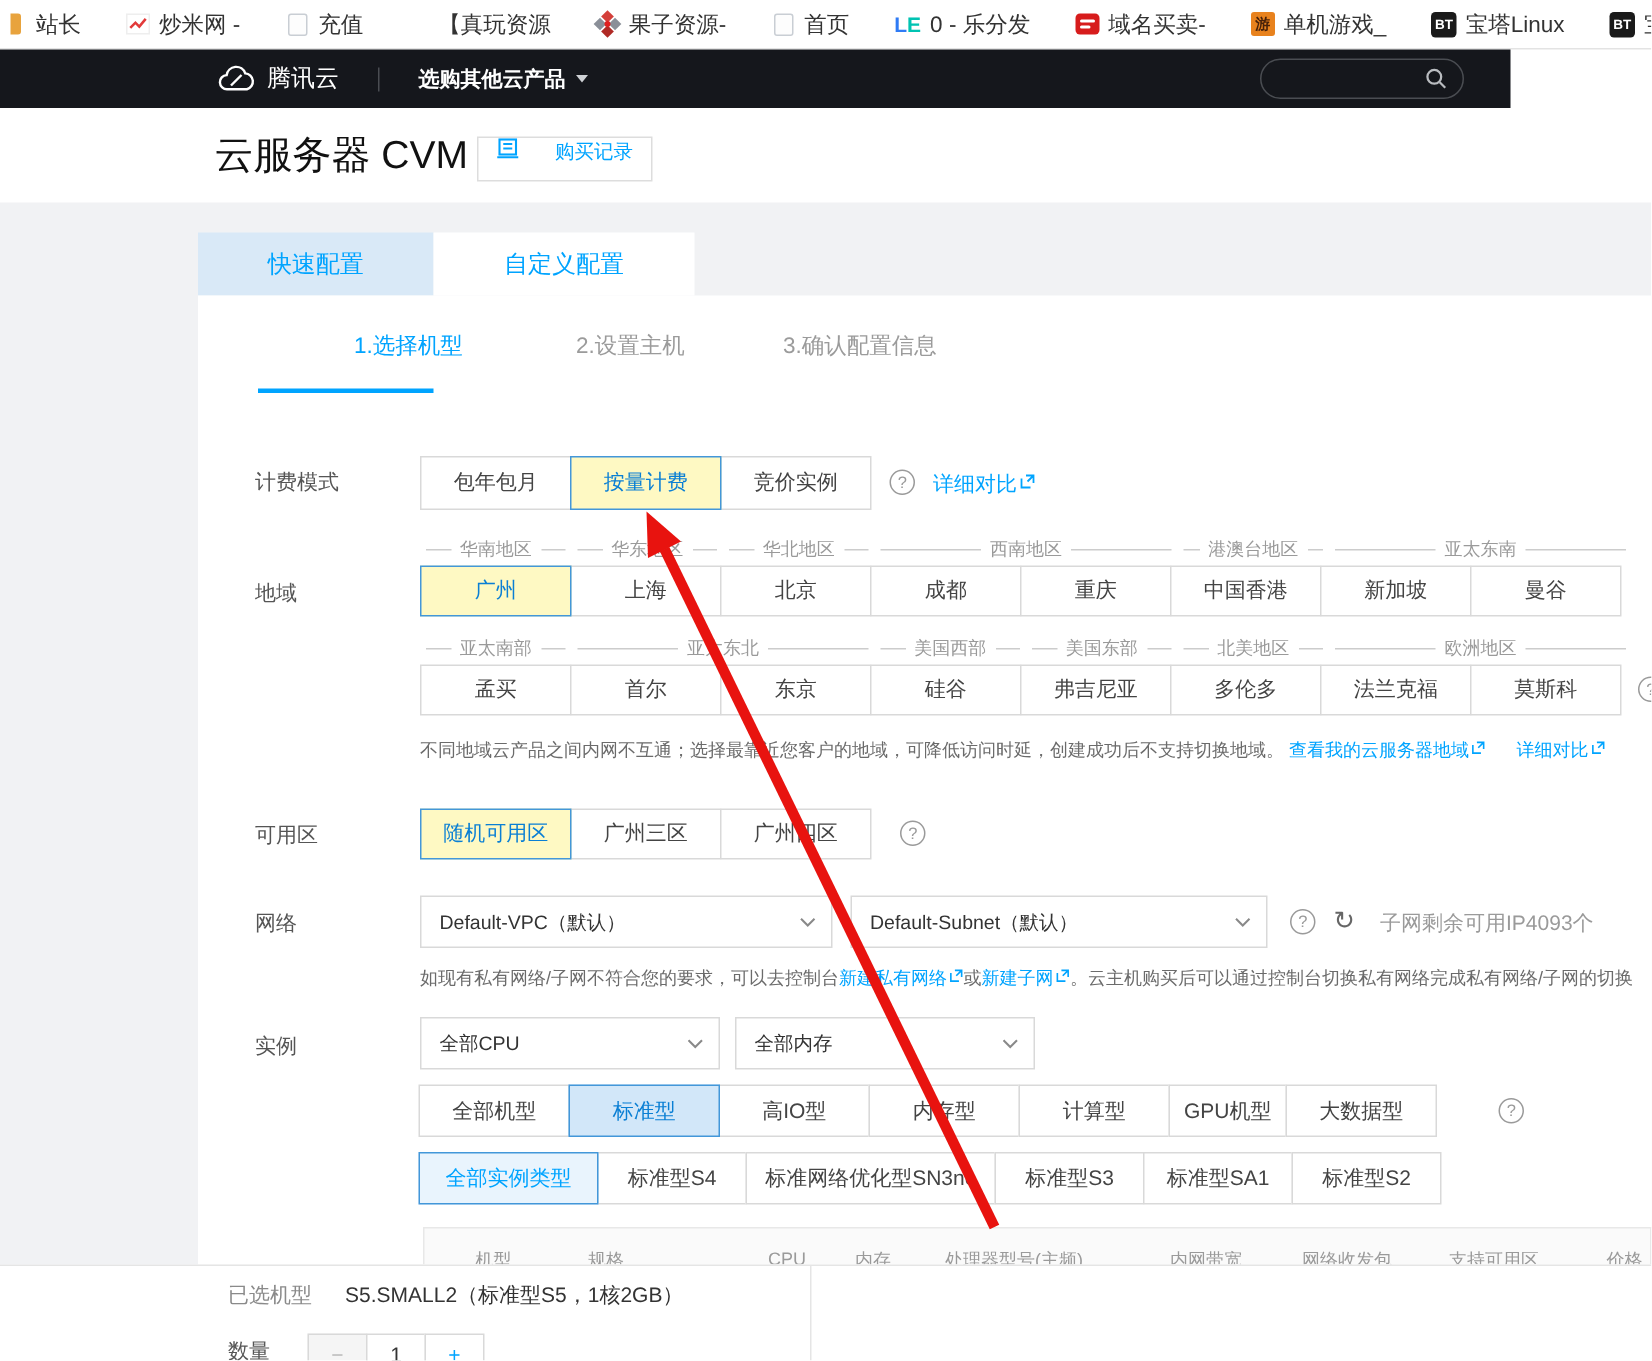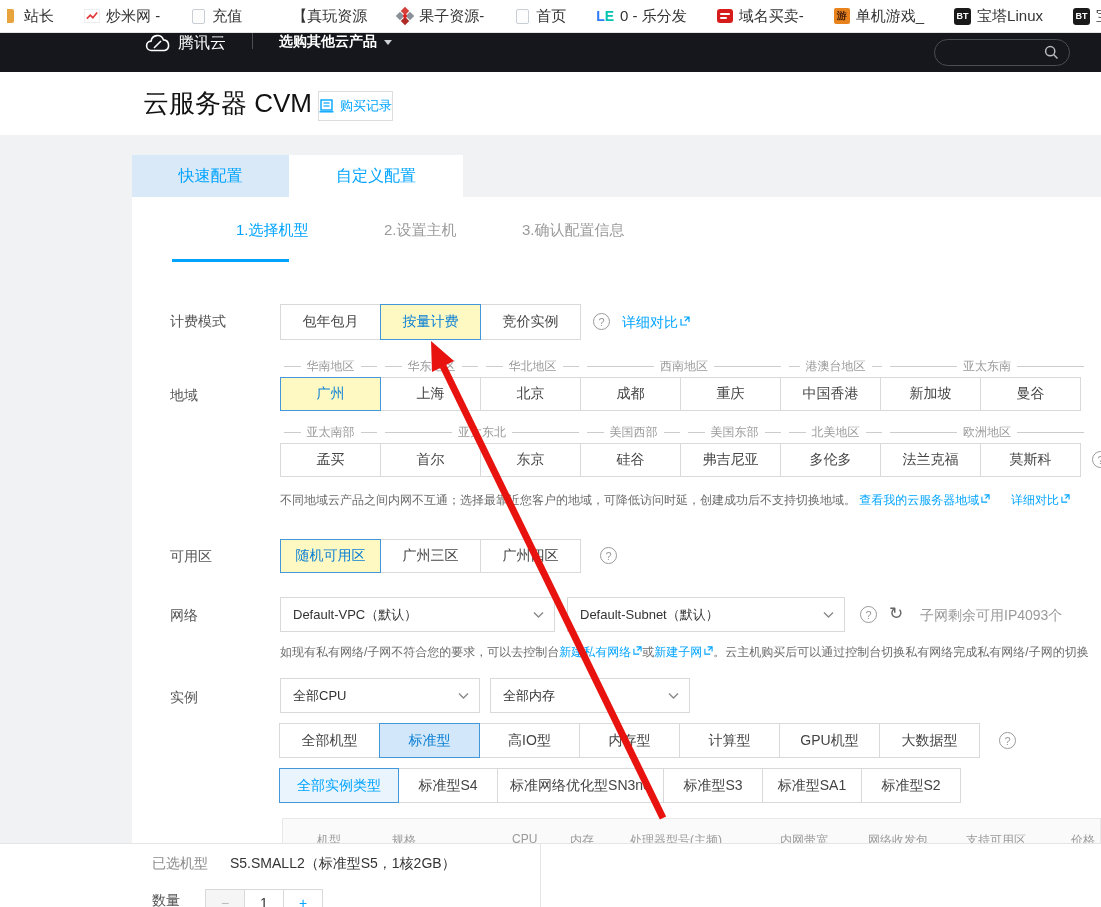--- a/index.html
+++ b/index.html
@@ -29,37 +29,37 @@
   .ico-aw { width:16px; height:14px; background:#d71c1c; border-radius:3px; position:relative; }
   .ico-aw i { position:absolute; left:3px; top:4px; width:10px; height:2px; background:#fff; border-radius:1px; }
   .ico-aw i + i { top:8px; width:7px; }
   .ico-game { width:16px; height:16px; background:#e8821d; border-radius:2px; color:#47210a; font-size:10px; font-weight:bold;
     display:flex; align-items:center; justify-content:center; }
   .ico-bt { width:17px; height:17px; background:#1a1a1a; border-radius:3px; color:#fff; font-size:9px; font-weight:bold;
     display:flex; align-items:center; justify-content:center; }
   .ico-clip { width:7px; height:14px; background:#e8a33d; border-radius:0 2px 2px 0; }
 
   
-  .navbar { position:absolute; left:0; top:33px; width:1101px; height:39px; background:#15171c;
-    display:flex; align-items:flex-start; color:#fff; }
+  .navbar { position:absolute; left:0; top:33px; width:1007px; height:39px; background:#15171c;
+    display:flex; align-items:center; color:#fff; }
   .nav-logo { display:flex; align-items:center; gap:7px; margin-left:145px; cursor:pointer; }
   .nav-logo-text { font-size:16px; color:#fff; }
   .nav-divider { width:1px; height:16px; background:#4a4d52; margin:0 26px; }
   .nav-menu { display:flex; align-items:center; gap:7px; font-size:14px; font-weight:bold; cursor:pointer; }
   .caret-down { width:0; height:0; border-left:4px solid transparent; border-right:4px solid transparent; border-top:5px solid #cfd2d6; }
   .nav-search { position:absolute; right:31px; top:6px; width:136px; height:27px; border:1px solid #4a4d52;
     border-radius:14px; display:flex; align-items:center; background:transparent; }
   .nav-search input { flex:1; min-width:0; background:transparent; border:none; outline:none; color:#ddd; padding:0 4px 0 14px; font-size:13px; }
   .nav-search .mag { margin-right:10px; flex:0 0 auto; }
 
   
   .page-header { position:absolute; left:0; top:72px; width:1101px; height:63px; background:#fff; }
   .page-title { position:absolute; left:143px; top:14px; font-size:26px; color:#111; }
-  .history-btn { position:absolute; left:318px; top:19px; height:30px; padding:0 0; border:1px solid #ddd; background:#fff;
-    display:flex; align-items:center; gap:6px; font-size:13px; color:#00a4ff; cursor:pointer; }
+  .history-btn { position:absolute; left:318px; top:19px; height:30px; padding:0 12px; border:1px solid #ddd; background:#fff;
+    display:flex; gap:24px; font-size:13px; color:#00a4ff; cursor:pointer; }
 
   
   .content-bg { position:absolute; left:0; top:135px; width:1101px; height:772px; background:#f1f2f4; }
 
   
   .tabstrip { position:absolute; left:132px; top:155px; display:flex; height:42px; }
   .tab { display:flex; align-items:center; justify-content:center; font-size:16px; color:#00a4ff; cursor:pointer; }
   .tab-quick { width:157px; background:#d9e9f7; }
   .tab-custom { width:174px; background:#fff; }
 
@@ -407,21 +407,21 @@
           <polyline points="1,1.5 5.5,6 10,1.5" fill="none" stroke="#8a8a8a" stroke-width="1.4"></polyline>
         </svg>
     </div>
 
     <div class="btn-row" style="left:148px; top:526px">
       <div class="type-tab" style="width:101px">全部机型</div>
       <div class="type-tab" style="width:101px; background:#d2e7f9; border-color:#4397d9; color:#0a7fd4; z-index:2">标准型</div>
       <div class="type-tab" style="width:101px">高IO型</div>
       <div class="type-tab" style="width:101px">内存型</div>
       <div class="type-tab" style="width:101px">计算型</div>
-      <div class="type-tab" style="width:101px">GPU机型</div>
+      <div class="type-tab" style="width:79px">GPU机型</div>
       <div class="type-tab" style="width:101px">大数据型</div>
     </div>
     <div class="help-circle" style="left:867px; top:535px">?</div>
 
     <div class="btn-row" style="left:148px; top:571px">
       <div class="type-tab selected" style="width:120px">全部实例类型</div>
       <div class="type-tab" style="width:100px">标准型S4</div>
       <div class="type-tab" style="width:167px">标准网络优化型SN3ne</div>
       <div class="type-tab" style="width:100px">标准型S3</div>
       <div class="type-tab" style="width:100px">标准型SA1</div>

